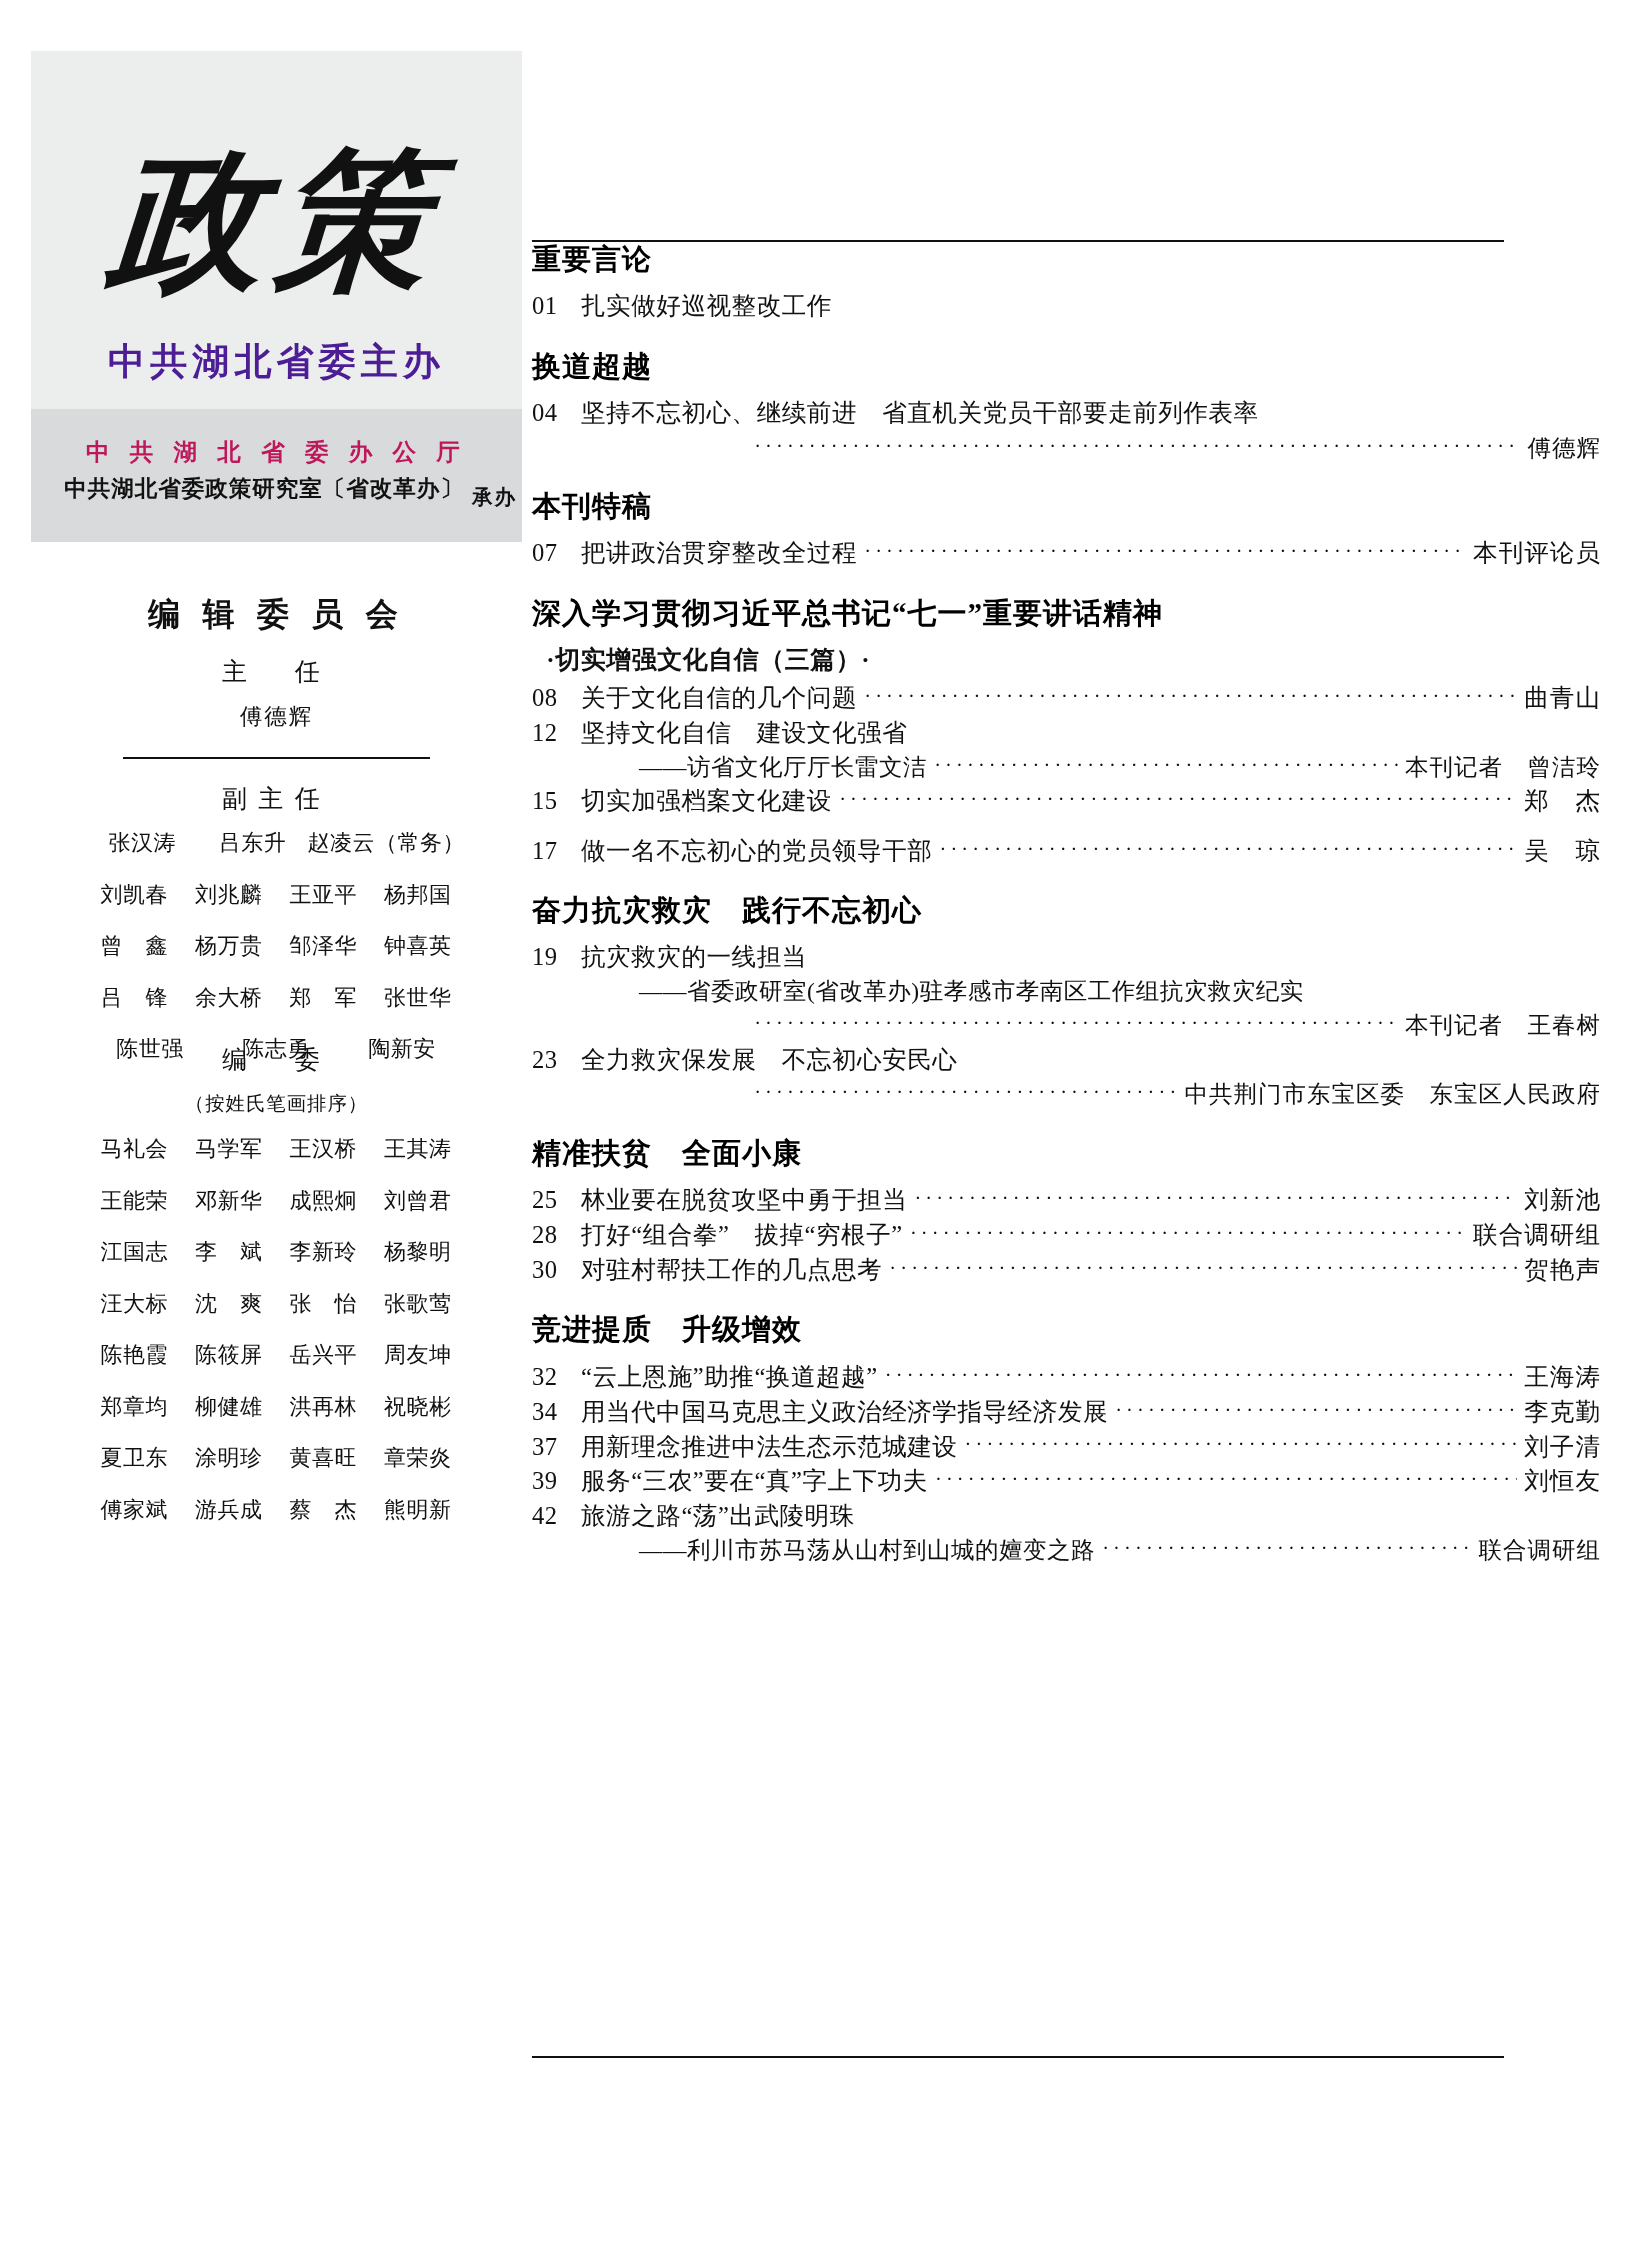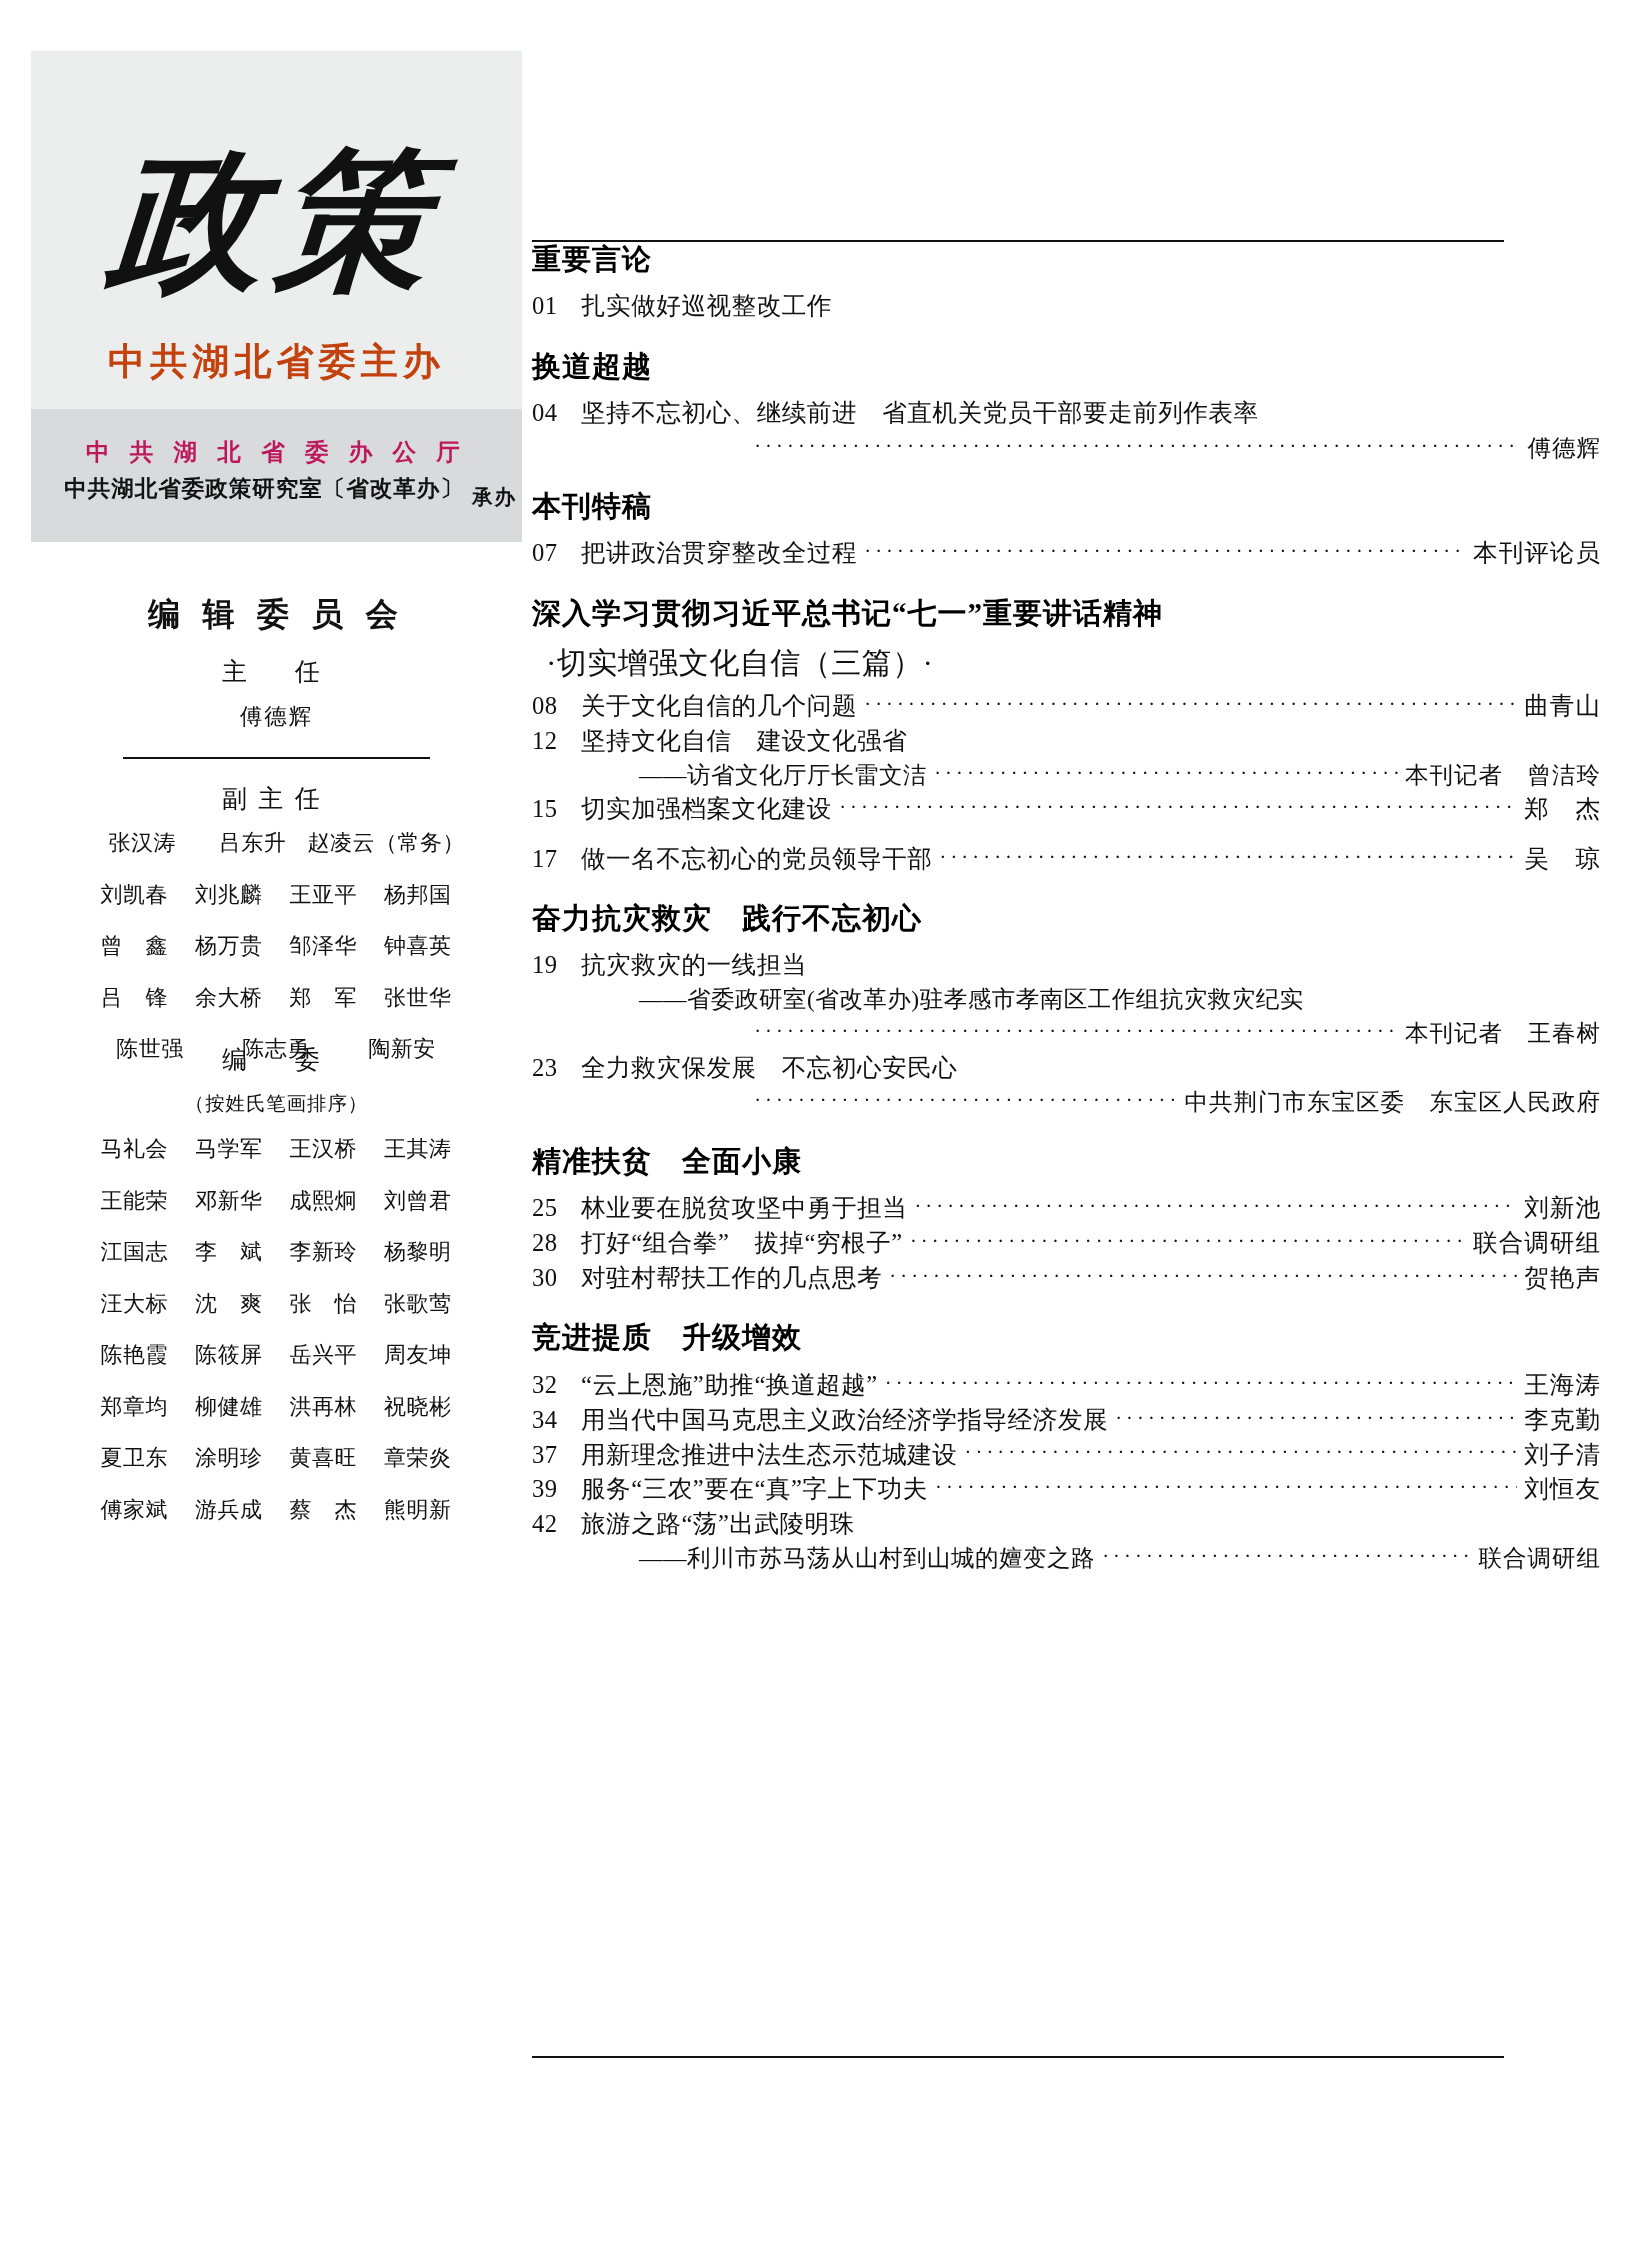--- a/index.html
+++ b/index.html
@@ -57,21 +57,21 @@
   }
   .masthead-sub {
     position: absolute;
     left: 0;
     top: 286px;
     width: 491px;
     text-align: center;
     font-size: 37px;
     font-weight: 700;
     letter-spacing: 5.1px;
-    color: #c2410c;
+    color: #4c1d95;
     font-family: "DejaVu Serif", serif;
   }
   .org-band {
     position: absolute;
     left: 0;
     top: 358px;
     width: 491px;
     height: 133px;
     background: #d9dadb;
   }
@@ -196,22 +196,22 @@
   }
   .sec-head {
     font-size: 29px;
     font-weight: 700;
     letter-spacing: 1px;
     margin: 22.5px 0 9.2px 0;
     color: #000;
   }
   .sec-head.first { margin-top: 0; }
   .sec-sub {
-    font-size: 30px;
-    font-weight: 400;
+    font-size: 25px;
+    font-weight: 700;
     letter-spacing: 0.5px;
     margin: 2px 0 5.1px 14.3px;
   }
   .entry {
     display: flex;
     align-items: baseline;
     font-size: 24.6px;
     line-height: 1.42;
     white-space: nowrap;
   }

